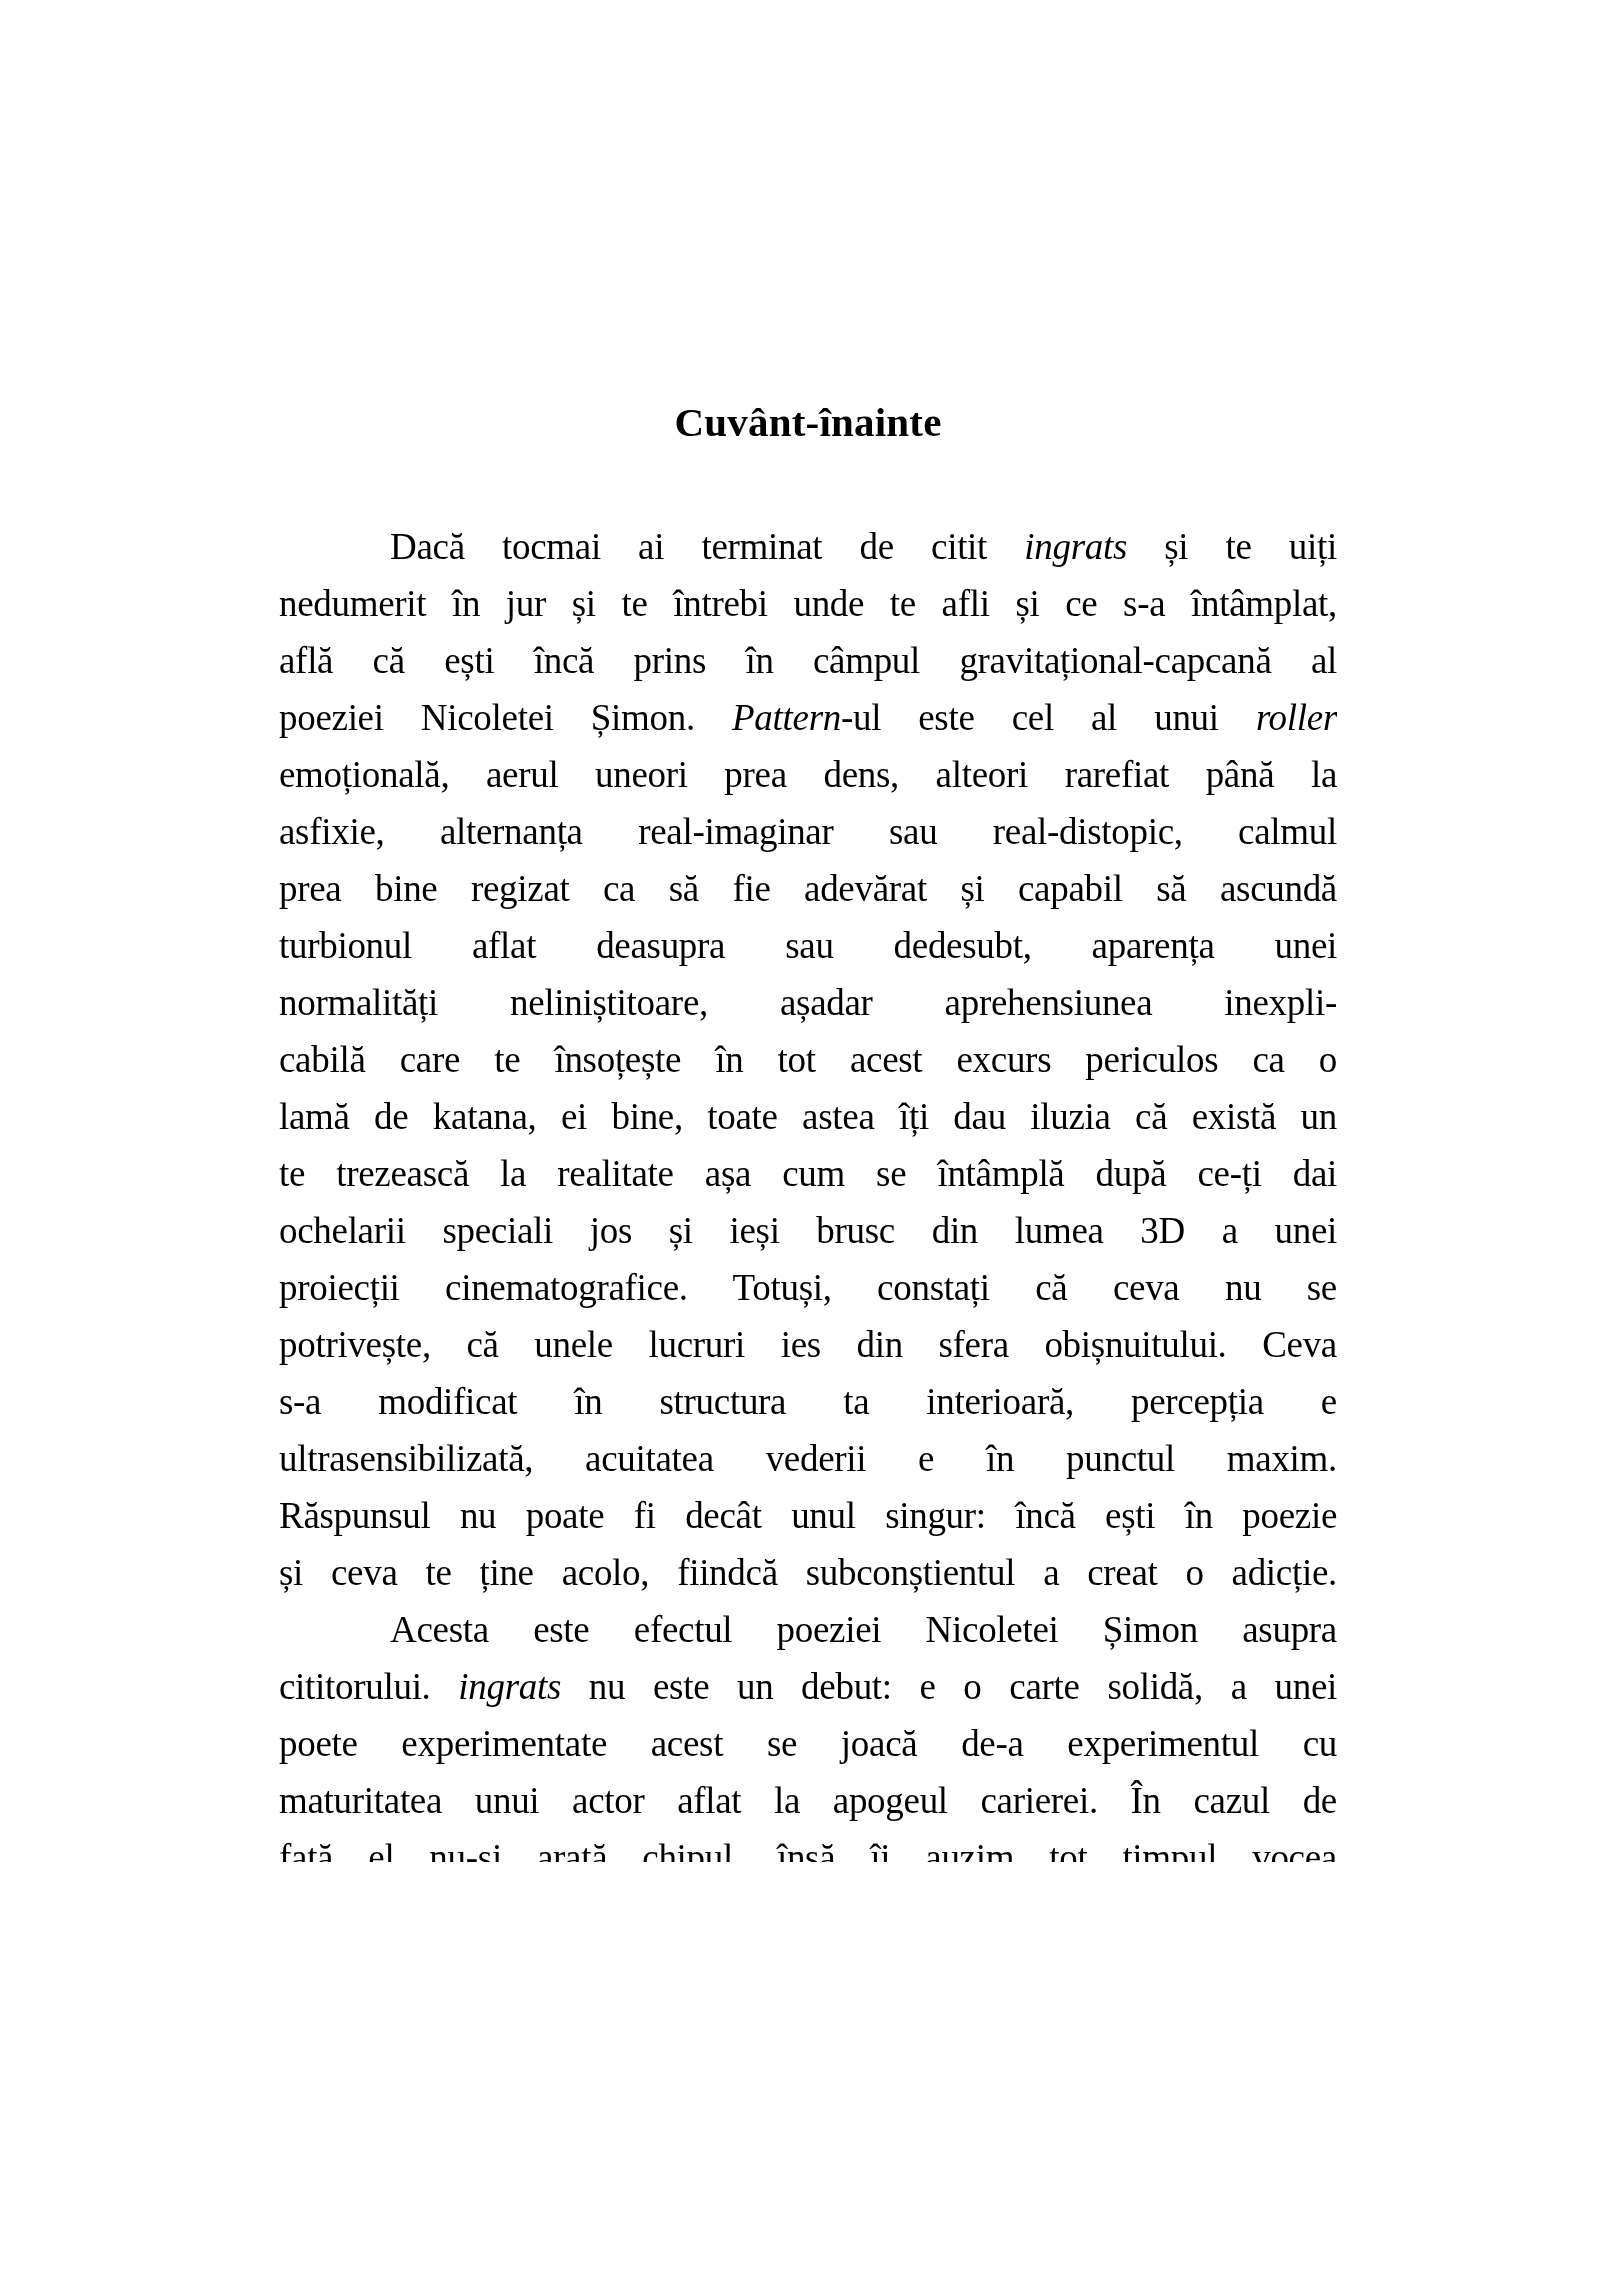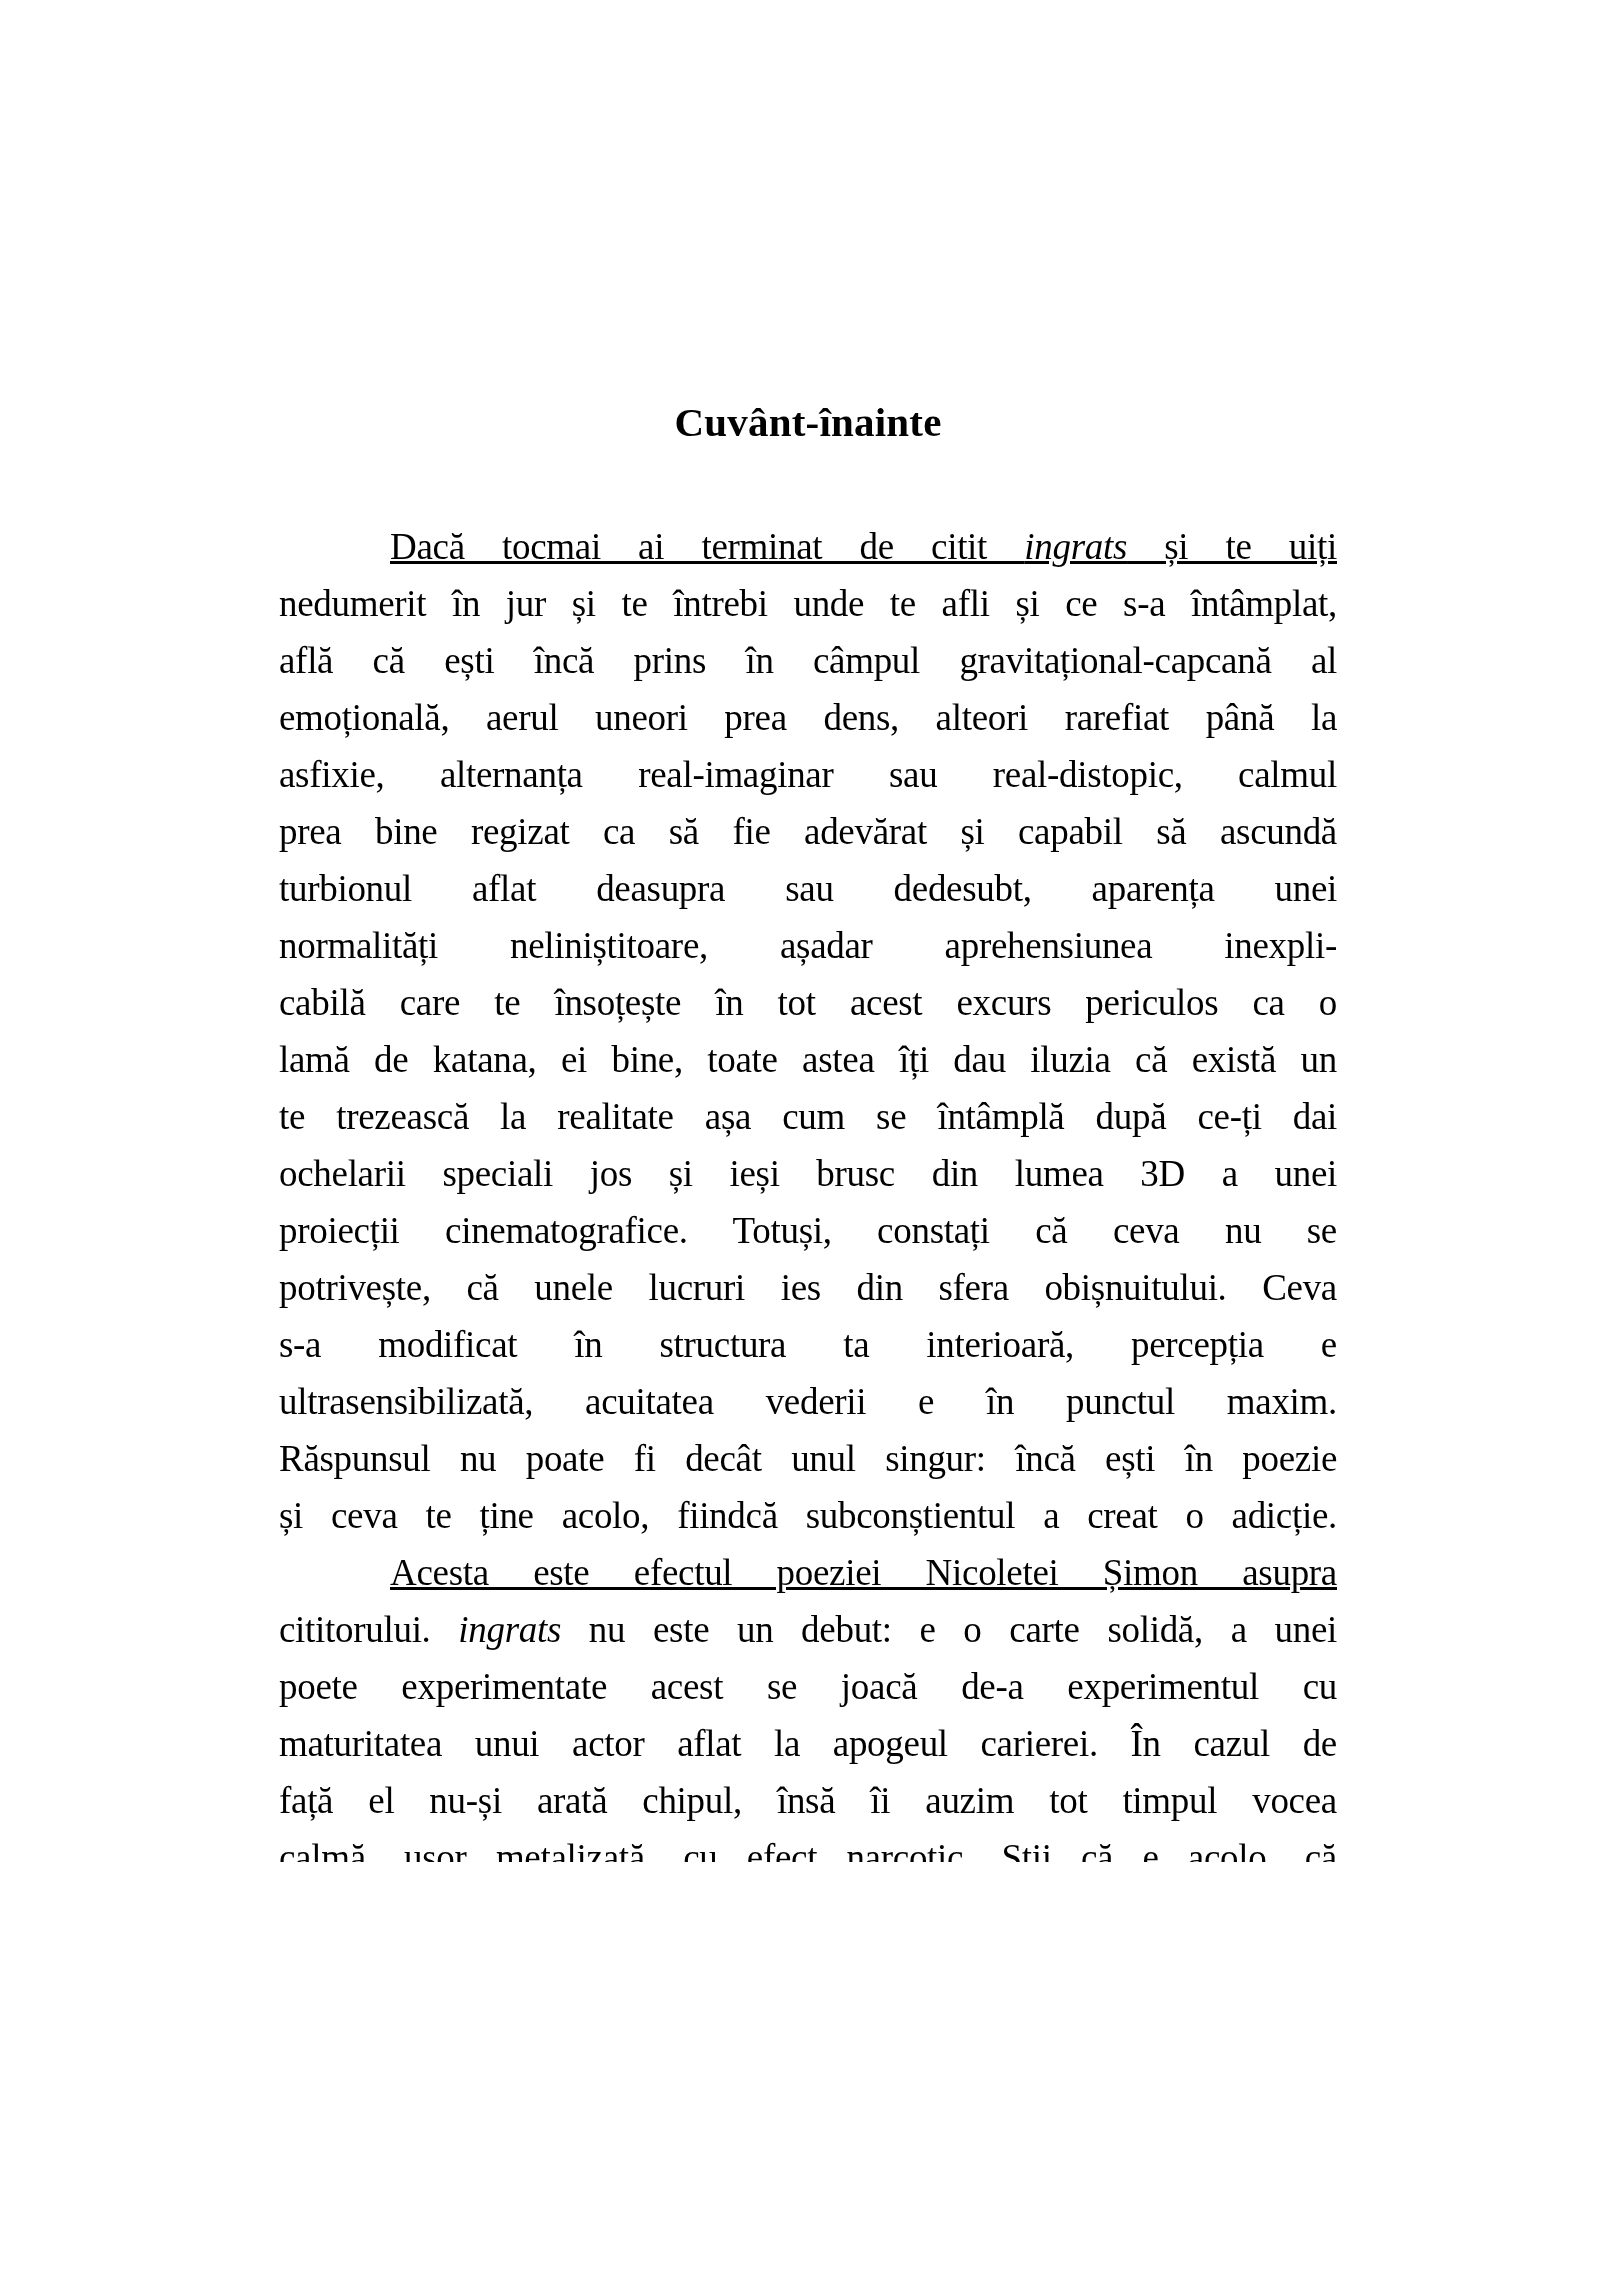--- a/index.html
+++ b/index.html
@@ -38,36 +38,36 @@
   }
   .line {
     text-align: justify;
     text-align-last: justify;
     -moz-text-align-last: justify;
     height: 57px;
     overflow: hidden;
   }
   .line.indent {
     text-indent: 111px;
-    text-decoration: underline;
   }
   .line em {
     font-style: italic;
   }
 </style>
 </head>
 <body>
 
 <div class="page">
   <div class="content">
     <div class="title">Cuvânt-înainte</div>
     <div class="bodytext">
         <div class="line indent"><span>Dacă tocmai ai terminat de citit </span><em>ingrats</em><span> și te uiți</span></div>
         <div class="line"><span>nedumerit în jur și te întrebi unde te afli și ce s-a întâmplat,</span></div>
         <div class="line"><span>află că ești încă prins în câmpul gravitațional-capcană al</span></div>
+        <div class="line"><span>poeziei Nicoletei Șimon. </span><em>Pattern</em><span>-ul este cel al unui </span><em>roller</em></div>
         <div class="line"><span>emoțională, aerul uneori prea dens, alteori rarefiat până la</span></div>
         <div class="line"><span>asfixie, alternanța real-imaginar sau real-distopic, calmul</span></div>
         <div class="line"><span>prea bine regizat ca să fie adevărat și capabil să ascundă</span></div>
         <div class="line"><span>turbionul aflat deasupra sau dedesubt, aparența unei</span></div>
         <div class="line"><span>normalități neliniștitoare, așadar aprehensiunea inexpli-</span></div>
         <div class="line"><span>cabilă care te însoțește în tot acest excurs periculos ca o</span></div>
         <div class="line"><span>lamă de katana, ei bine, toate astea îți dau iluzia că există un</span></div>
         <div class="line"><span>te trezească la realitate așa cum se întâmplă după ce-ți dai</span></div>
         <div class="line"><span>ochelarii speciali jos și ieși brusc din lumea 3D a unei</span></div>
         <div class="line"><span>proiecții cinematografice. Totuși, constați că ceva nu se</span></div>

